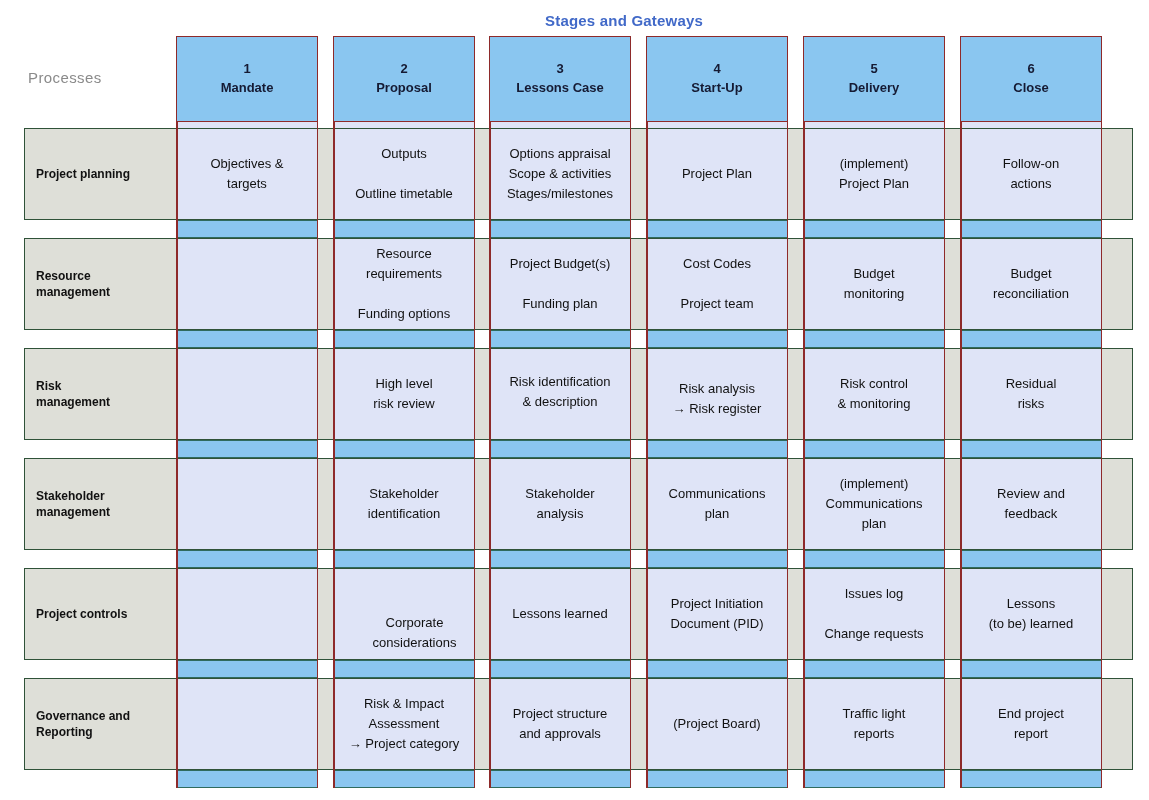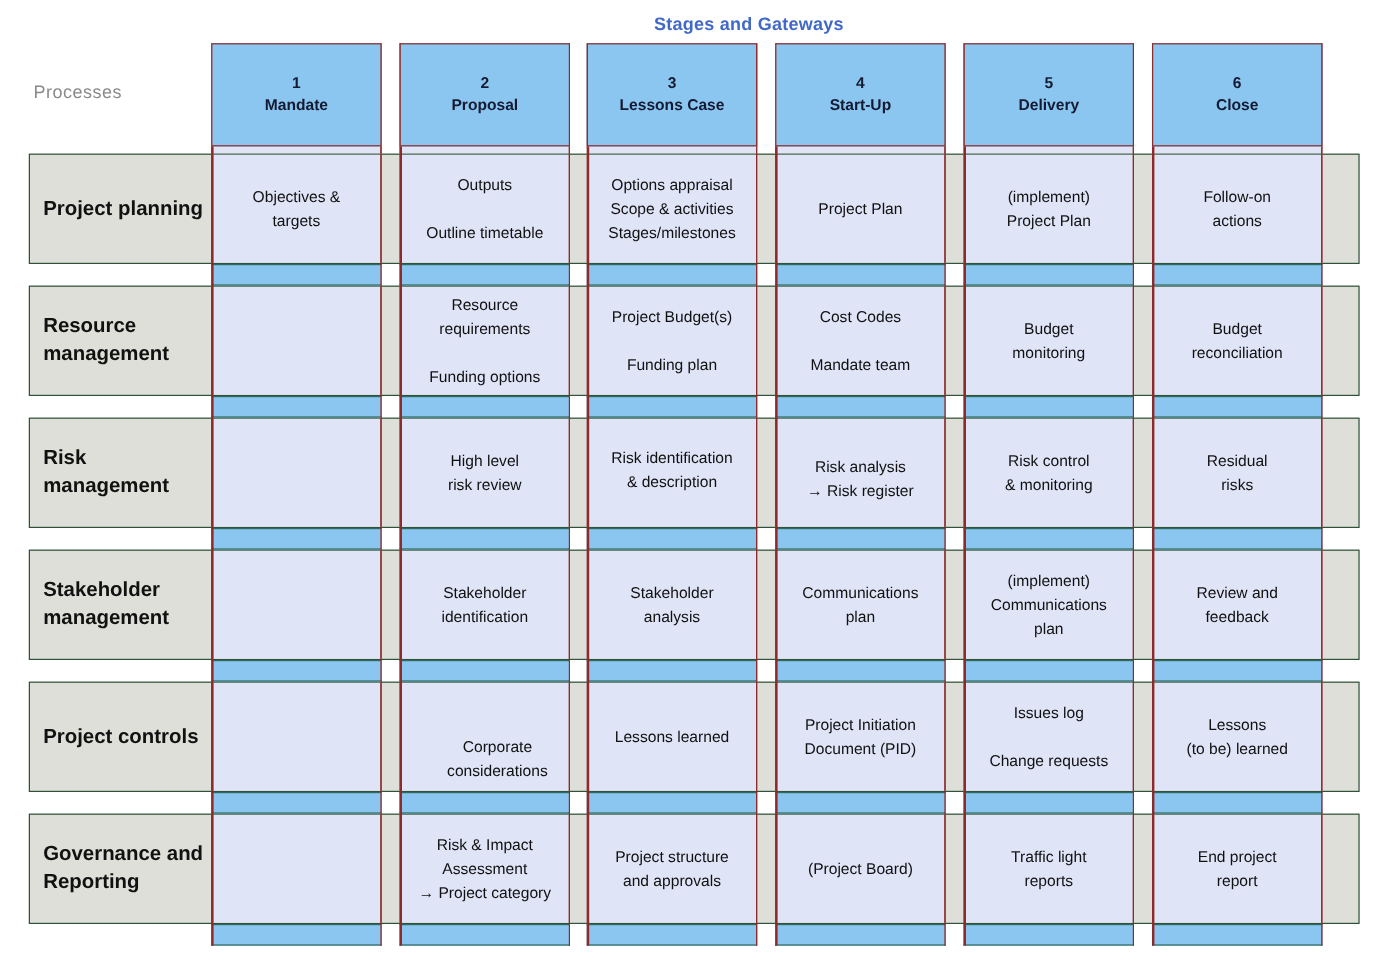--- a/index.html
+++ b/index.html
@@ -81,21 +81,21 @@
 
   
   .proc-label{
     position:absolute;
     left:24px;
     width:152px;
     box-sizing:border-box;
     display:flex;
     align-items:center;
     padding-left:12px;
-    font-size:17px;
+    font-size:12px;
     font-weight:bold;
     color:#111111;
     line-height:1.35;
     white-space:pre-line;
   }
 
   
   .cell{
     position:absolute;
     box-sizing:border-box;
@@ -266,21 +266,21 @@
       <div class="cell" style="left: 178px; top: 240px; width: 138px; height: 88px;"></div>
       <div class="cell" style="left: 335px; top: 240px; width: 138px; height: 88px;">Resource
 requirements
 
 Funding options</div>
       <div class="cell" style="left: 491px; top: 240px; width: 138px; height: 88px;">Project Budget(s)
 
 Funding plan</div>
       <div class="cell" style="left: 648px; top: 240px; width: 138px; height: 88px;">Cost Codes
 
-Mandate team</div>
+Project team</div>
       <div class="cell" style="left: 805px; top: 240px; width: 138px; height: 88px;">Budget
 monitoring</div>
       <div class="cell" style="left: 962px; top: 240px; width: 138px; height: 88px;">Budget
 reconciliation</div>
       <div class="cell" style="left: 178px; top: 350px; width: 138px; height: 88px;"></div>
       <div class="cell" style="left: 335px; top: 350px; width: 138px; height: 88px;">High level
 risk review</div>
       <div class="cell" style="left: 491px; top: 350px; width: 138px; height: 84px;">Risk identification
 &amp; description</div>
       <div class="cell" style="left: 648px; top: 350px; width: 138px; height: 98px;">Risk analysis

